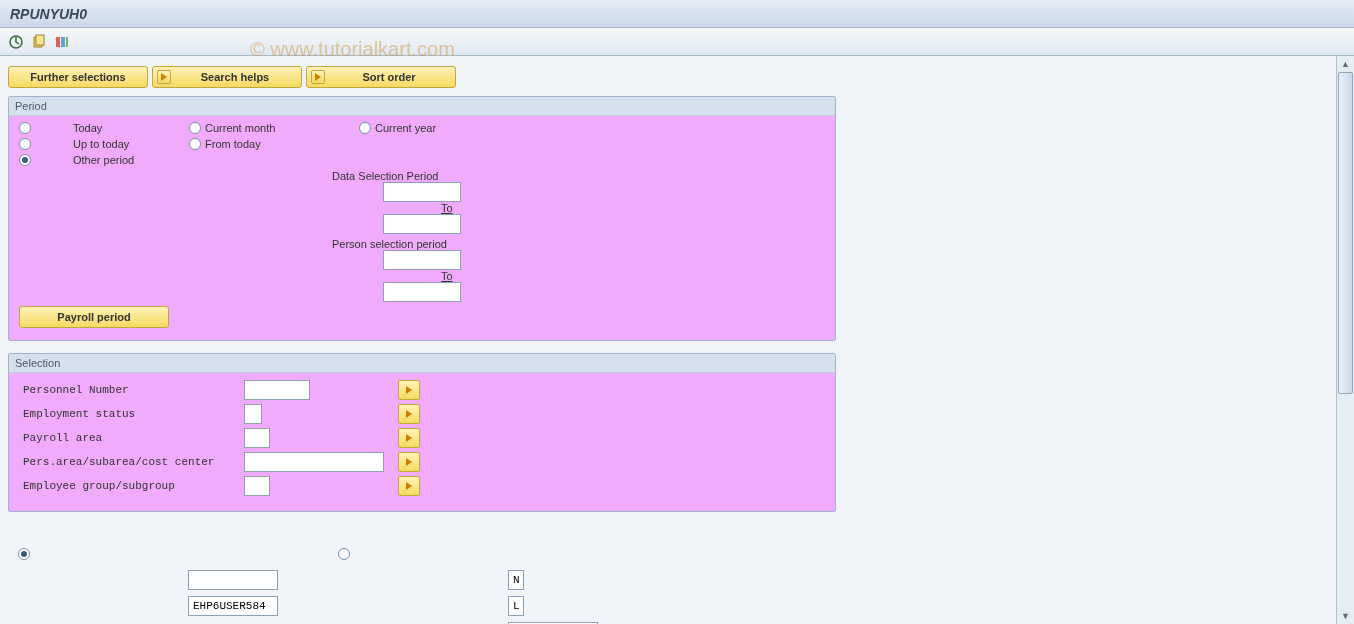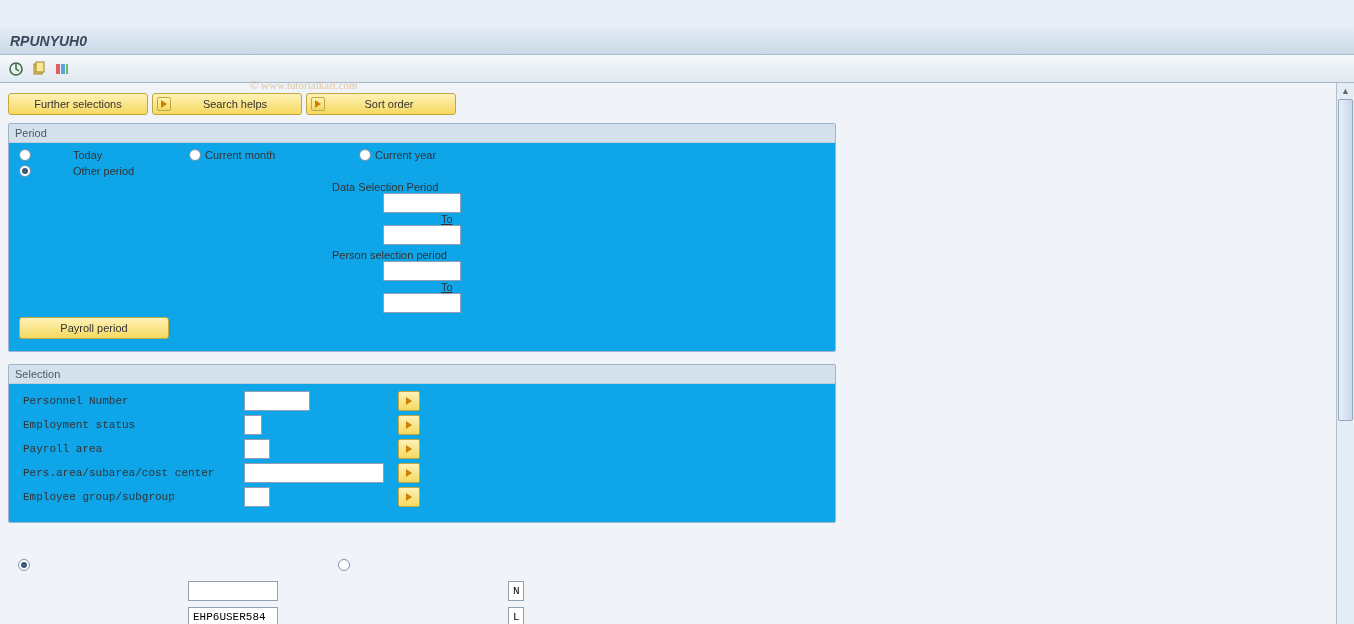--- a/index.html
+++ b/index.html
@@ -20,21 +20,20 @@
       height: 28px;
       background: linear-gradient(to bottom, #e4ecf4, #cad8e8);
       border-bottom: 1px solid #a8b8c8;
       display: flex;
       align-items: center;
       padding: 0 10px;
       font-style: italic;
       font-weight: bold;
       font-size: 14px;
       color: #3a4a5a;
-      margin-top: 27px;
     }
     .toolbar {
       height: 28px;
       background: linear-gradient(to bottom, #f5f8fb, #e0e8f0);
       border-bottom: 1px solid #a8b8c8;
       display: flex;
       align-items: center;
       padding: 0 6px;
       gap: 3px;
     }
@@ -43,24 +42,24 @@
       height: 20px;
       display: flex;
       align-items: center;
       justify-content: center;
       cursor: pointer;
       border-radius: 2px;
     }
     .watermark {
       position: absolute;
       left: 250px;
-      top: 52px;
+      top: 38px;
       color: rgba(210, 150, 70, 0.5);
-      font-size: 11px;
-      font-family: Liberation Serif, serif;
+      font-size: 20px;
+      font-family: Liberation Sans, sans-serif;
       pointer-events: none;
       z-index: 100;
     }
     .content {
       position: absolute;
       top: 56px;
       left: 0;
       right: 18px;
       bottom: 0;
       padding: 10px 8px;
@@ -113,20 +112,21 @@
       border: 1px solid #c0a840;
       border-radius: 3px;
       padding: 3px 8px;
       font-size: 11px;
       cursor: pointer;
       height: 22px;
       display: flex;
       align-items: center;
       justify-content: center;
       color: #333;
+      font-weight: bold;
     }
     .btn-yellow.wide { width: 140px; }
     .btn-yellow.with-arrow { width: 150px; text-align: center; position: relative; padding-left: 24px; }
     .btn-yellow .arrow-left {
       position: absolute;
       left: 4px;
       width: 14px;
       height: 14px;
       background: linear-gradient(to bottom, #fff2b8, #f5d960);
       border: 1px solid #c0a840;
@@ -142,21 +142,21 @@
       height: 20px;
       background: linear-gradient(to bottom, #fff2b8, #f5d960);
       border: 1px solid #c0a840;
       border-radius: 2px;
       display: flex;
       align-items: center;
       justify-content: center;
       cursor: pointer;
     }
     .groupbox {
-      background: #0ea5e9;
+      background: #f0abfc;
       border: 1px solid #9fb4cc;
       border-radius: 2px;
       margin-bottom: 12px;
       width: 828px;
     }
     .groupbox-title {
       padding: 3px 6px;
       color: #4a5a6a;
       font-size: 11px;
       background: #d4e0ec;
@@ -333,20 +333,30 @@
             <span class="radio-circle"></span>
             <span>Current month</span>
           </label>
           <label class="radio-item col3">
             <span class="radio-circle"></span>
             <span>Current year</span>
           </label>
         </div>
         <div class="radio-row">
           <label class="radio-item col1">
+            <span class="radio-circle"></span>
+            <span>Up to today</span>
+          </label>
+          <label class="radio-item col2">
+            <span class="radio-circle"></span>
+            <span>From today</span>
+          </label>
+        </div>
+        <div class="radio-row">
+          <label class="radio-item col1">
             <span class="radio-circle checked"></span>
             <span>Other period</span>
           </label>
         </div>
         <div class="field-row">
           <span class="field-label indent">Data Selection Period</span>
           <input class="text-input" style="width: 78px;" value="">
           <span class="to-label">To</span>
           <input class="text-input" style="width: 78px;" value="">
         </div>

